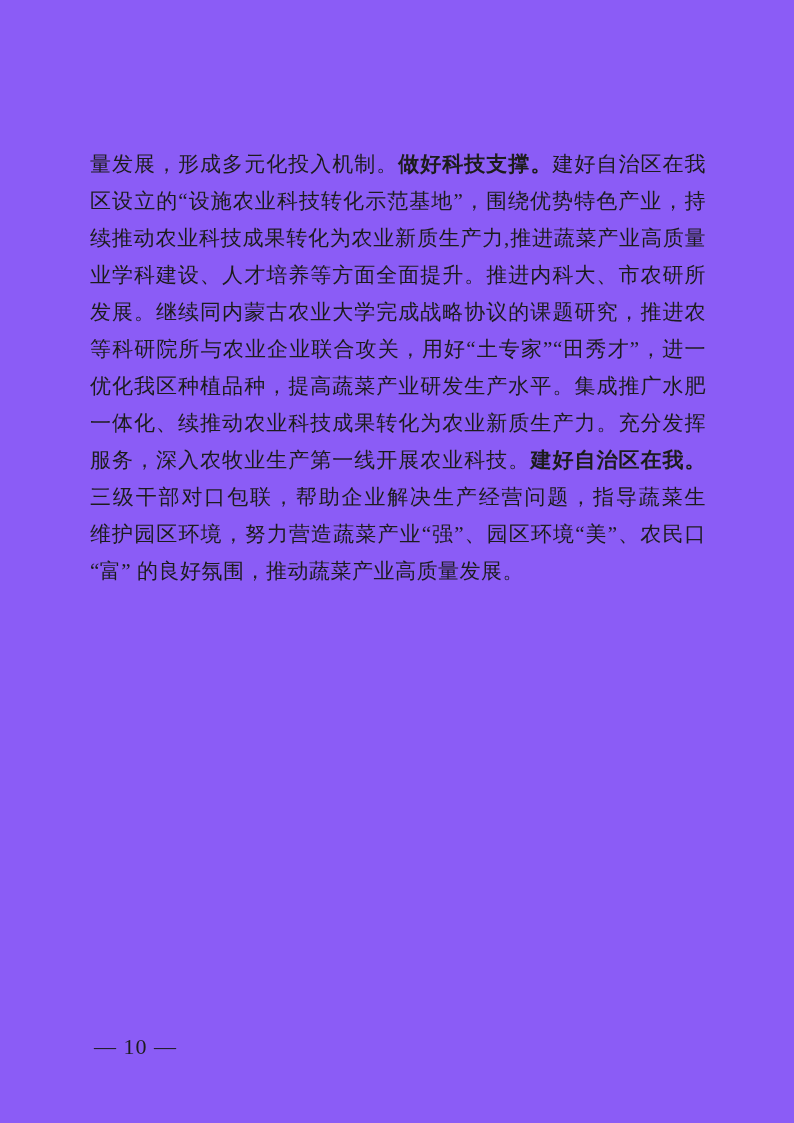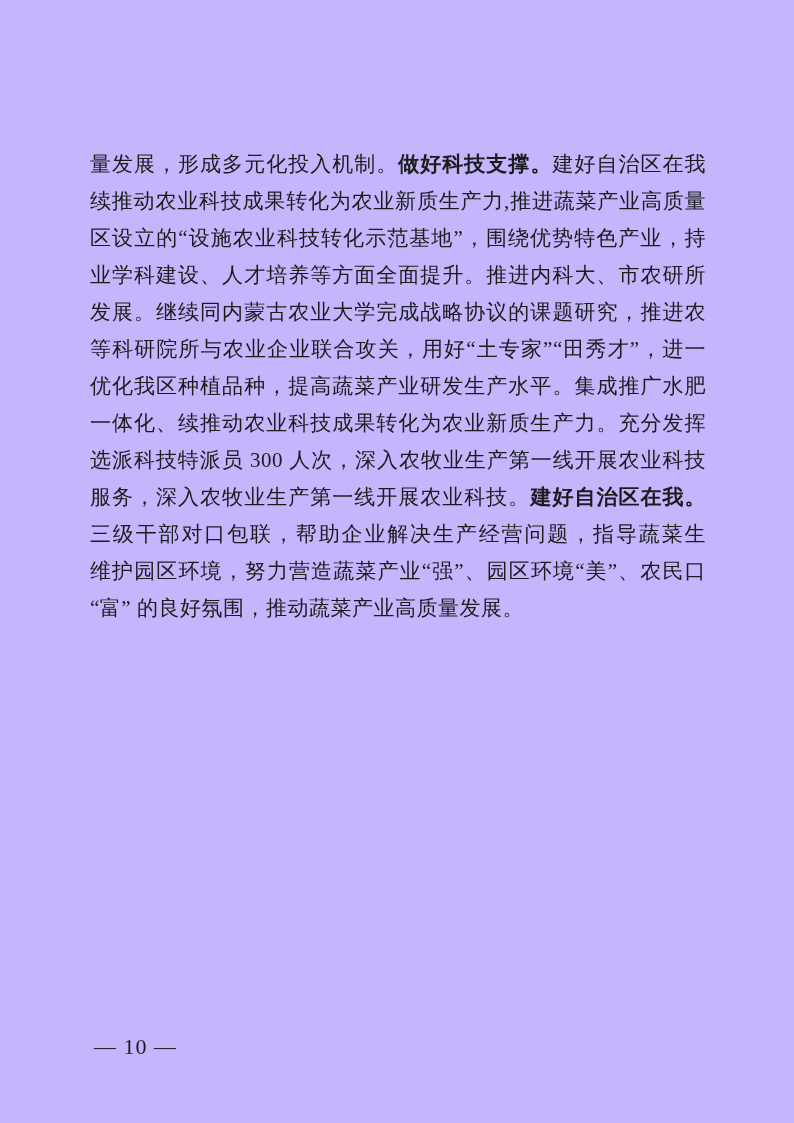--- a/index.html
+++ b/index.html
@@ -4,21 +4,21 @@
 <style>
   * { margin: 0; padding: 0; box-sizing: border-box; }
   html, body {
     background: #ffffff;
     font-family: "Liberation Serif", serif;
   }
   .page {
     position: relative;
     width: 794px;
     height: 1123px;
-    background: #c4b5fd;
+    background: #8b5cf6;
     overflow: hidden;
   }
   .text-block {
     position: absolute;
     left: 90px;
     top: 146px;
     width: 616px;
     color: #1c1c1c;
   }
   .line {
@@ -46,27 +46,26 @@
     color: #1c1c1c;
     letter-spacing: 1px;
   }
 </style>
 </head>
 <body>
 
 <div class="page">
   <div class="text-block">
       <div class="line"><span>量发展，形成多元化投入机制。</span><b>做好科技支撑。</b><span>建好自治区在我</span></div>
+      <div class="line"><span>区设立的“设施农业科技转化示范基地”，围绕优势特色产业，持</span></div>
       <div class="line"><span>续推动农业科技成果转化为农业新质生产力,推进蔬菜产业高质量</span></div>
-      <div class="line"><span>区设立的“设施农业科技转化示范基地”，围绕优势特色产业，持</span></div>
       <div class="line"><span>业学科建设、人才培养等方面全面提升。推进内科大、市农研所</span></div>
       <div class="line"><span>发展。继续同内蒙古农业大学完成战略协议的课题研究，推进农</span></div>
       <div class="line"><span>等科研院所与农业企业联合攻关，用好“土专家”“田秀才”，进一步</span></div>
       <div class="line"><span>优化我区种植品种，提高蔬菜产业研发生产水平。集成推广水肥</span></div>
       <div class="line"><span>一体化、续推动农业科技成果转化为农业新质生产力。充分发挥</span></div>
-      <div class="line"><span>选派科技特派员 300 人次，深入农牧业生产第一线开展农业科技</span></div>
       <div class="line"><span>服务，深入农牧业生产第一线开展农业科技。</span><b>建好自治区在我。</b><span>制定</span></div>
       <div class="line"><span>三级干部对口包联，帮助企业解决生产经营问题，指导蔬菜生产、</span></div>
       <div class="line"><span>维护园区环境，努力营造蔬菜产业“强”、园区环境“美”、农民口袋</span></div>
       <div class="line last"><span>“富” 的良好氛围，推动蔬菜产业高质量发展。</span></div>
     </div>
   <div class="footer">— 10 —</div>
 </div>
 
 </body></html>

